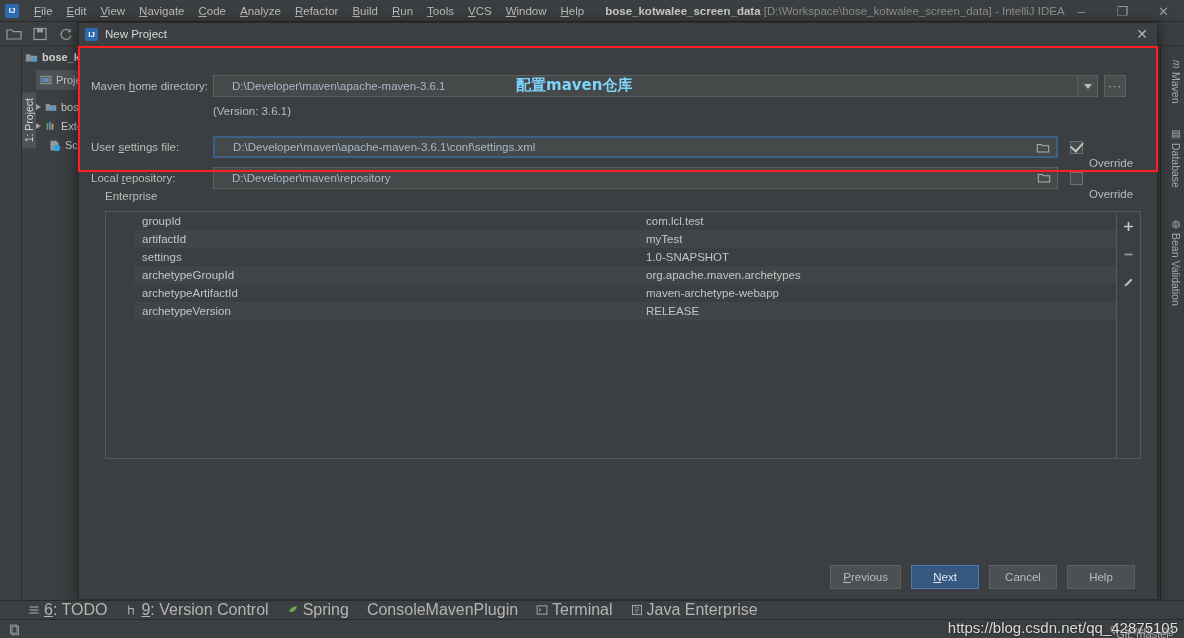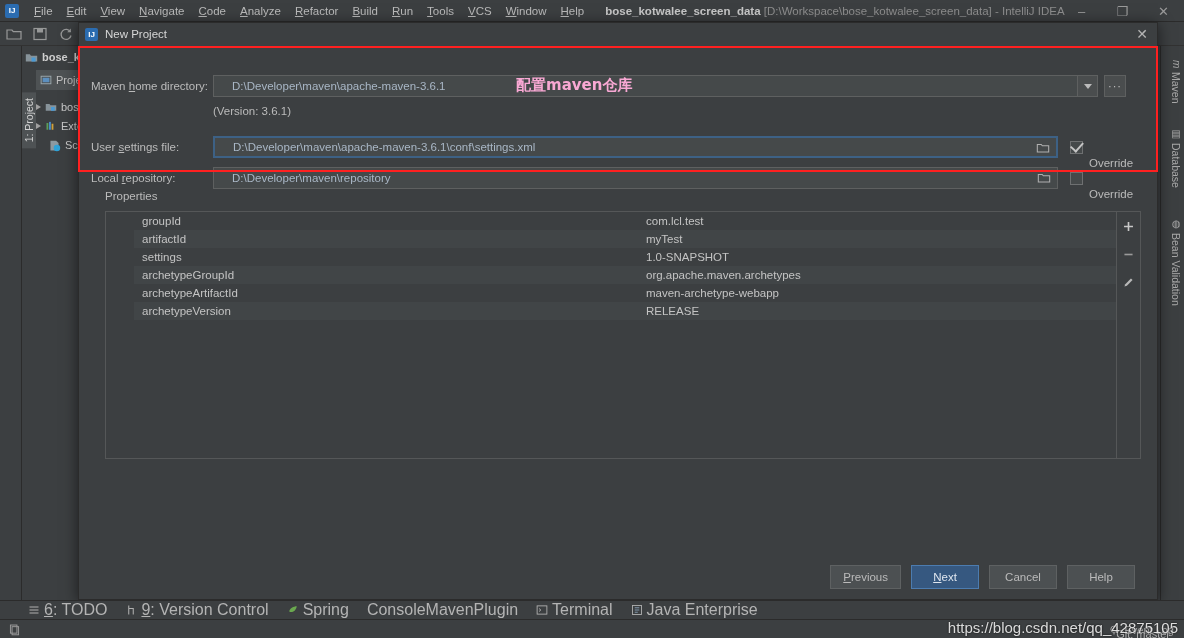--- a/index.html
+++ b/index.html
@@ -174,21 +174,21 @@
   }
   .btn.default { background:#365880; border:1px solid #4c7cb0; color:#dfe6ef; }
 
   
   .annot-box {
     position:absolute; left:78px; top:46px; width:1080px; height:126px;
     border:2px solid #ff2020; pointer-events:none;
   }
   .annot-text {
     position:absolute; left:516px; top:76px;
-    color:#f9a8d4; font-size:15px; font-weight:bold;
+    color:#7dd3fc; font-size:15px; font-weight:bold;
     font-family:"DejaVu Sans", sans-serif;
     pointer-events:none;
   }
 
   
   .bottom-tools {
     position:absolute; left:0; bottom:19px; width:1184px; height:19px;
     background:#3c3f41; border-top:1px solid #2b2b2b;
     display:flex; align-items:center; gap:18px; padding-left:28px;
     font-size:16px; color:#b4b4b4;
@@ -402,21 +402,21 @@
                 <path d="M1.5 4h4.5l1.2 1.5H14.5V12.5H1.5z" fill="none" stroke="#b0b0b0" stroke-width="1.2"></path>
               </svg>
           </span>
         </div>
         <div class="chk-wrap" style="margin-left:12px;">
           <span class="chk"></span>
           <span class="chk-label">Override</span>
         </div>
       </div>
 
-      <div class="section-label" style="left:26px; top:145px;">Properties</div>
+      <div class="section-label" style="left:26px; top:145px;">Enterprise</div>
 
       <div class="prop-table">
         <div class="prop-rows" id="prop-rows">
             <div class="prow">
               <div class="pcell-k">groupId</div>
               <div class="pcell-v">com.lcl.test</div>
             </div>
             <div class="prow alt">
               <div class="pcell-k">artifactId</div>
               <div class="pcell-v">myTest</div>

